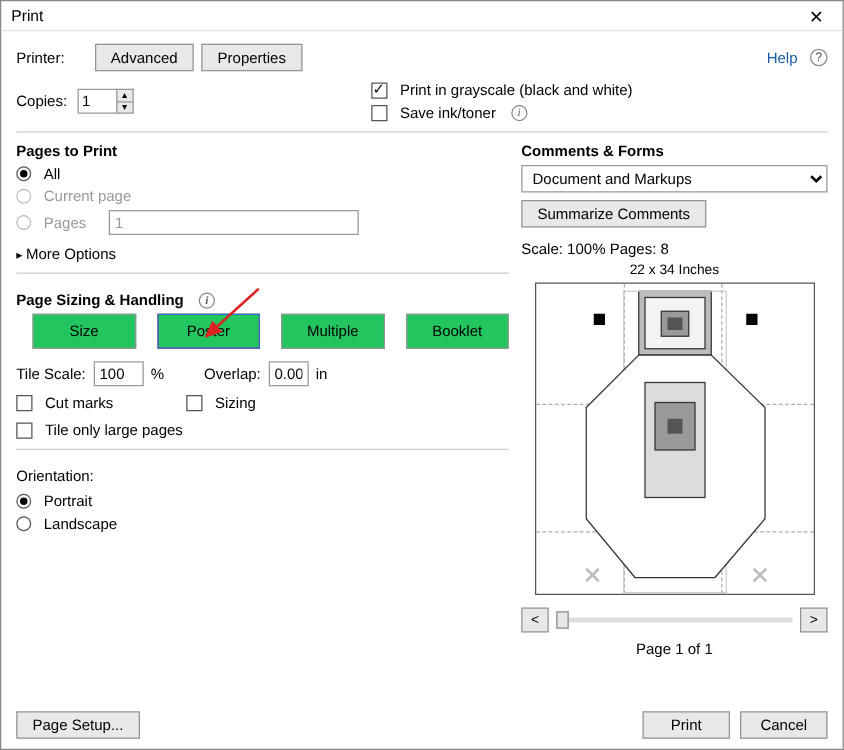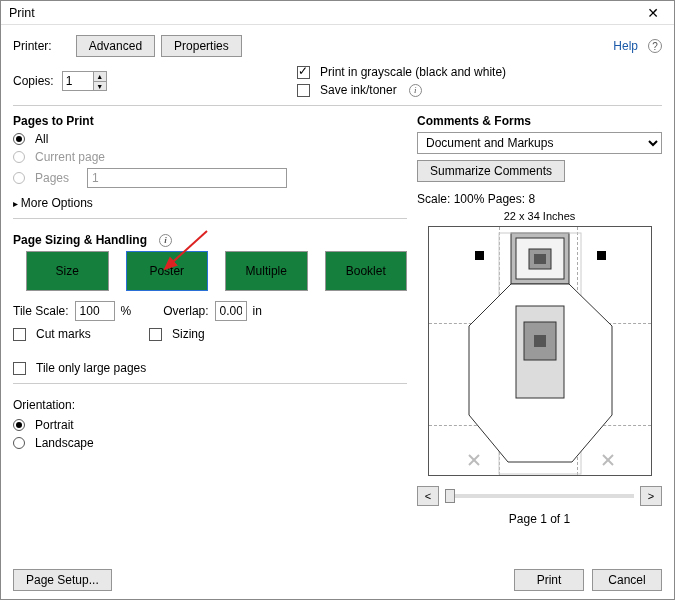--- a/index.html
+++ b/index.html
@@ -28,21 +28,21 @@
   .radio.checked::after{content:"";position:absolute;top:2px;left:2px;width:6px;height:6px;background:#000;border-radius:50%;}
   .radio.disabled,.chk.disabled{border-color:#bbb;}
   .columns { display:flex; gap:10px; flex:1; min-height:0;}
   .leftcol { flex: 0 0 394px; display:flex; flex-direction:column; gap:6px;}
   .rightcol { flex: 1; display:flex; flex-direction:column;}
   .section-title { font-weight: bold; margin-bottom:4px; }
   .group { padding-bottom:8px; border-bottom:1px solid #ccc; margin-bottom:8px;}
   .more { cursor:pointer; }
   .more::before { content:"▸ "; font-size:10px;}
   .sizing-btns { display:flex; gap:4px; margin-bottom:10px;}
-  .sizing-btns .sbtn { flex:1; height:40px; border:1px solid #949494; background:#15803d; display:flex;align-items:center;justify-content:center;cursor:pointer;margin-left:13px;}
+  .sizing-btns .sbtn { flex:1; height:28px; border:1px solid #949494; background:#22c55e; display:flex;align-items:center;justify-content:center;cursor:pointer;margin-left:13px;}
   .sizing-btns .sbtn.selected { border:1px solid #d33; outline:1px solid #2a6fd6; outline-offset:-1px;}
   .disabled-text { color:#999;}
   .preview-box { border:1px solid #555; background:#fff; width:224px; height:250px; margin:4px auto 6px auto; position:relative;}
   
   .tile-v1 { position:absolute;top:0;bottom:0;left:70px;border-left:1px dashed #aaa;}
   .tile-v2 { position:absolute;top:0;bottom:0;left:148px;border-left:1px dashed #aaa;}
   .tile-h1 { position:absolute;left:0;right:0;top:96px;border-top:1px dashed #aaa;}
   .tile-h2 { position:absolute;left:0;right:0;top:198px;border-top:1px dashed #aaa;}
   
   .target-group{position:absolute;left:0;right:0;top:0;bottom:0;}
@@ -146,21 +146,21 @@
 
         <div class="row" style="margin-bottom:6px;">
           <span>Tile Scale:</span>
           <input class="txt" style="width: 40px;" value="100">
           <span>%</span>
           <span style="width:20px"></span>
           <span>Overlap:</span>
           <input class="txt" style="width: 32px;" value="0.005">
           <span>in</span>
         </div>
-        <div class="row" style="margin-bottom:20px;">
+        <div class="row" style="margin-bottom:8px;">
           <div style="width:130px" class="row">
             <span class="chk"></span>
             <span>Cut marks</span>
           </div>
           <span class="chk"></span>
           <span>Sizing</span>
         </div>
         <div class="row">
           <span class="chk"></span>
           <span>Tile only large pages</span>

